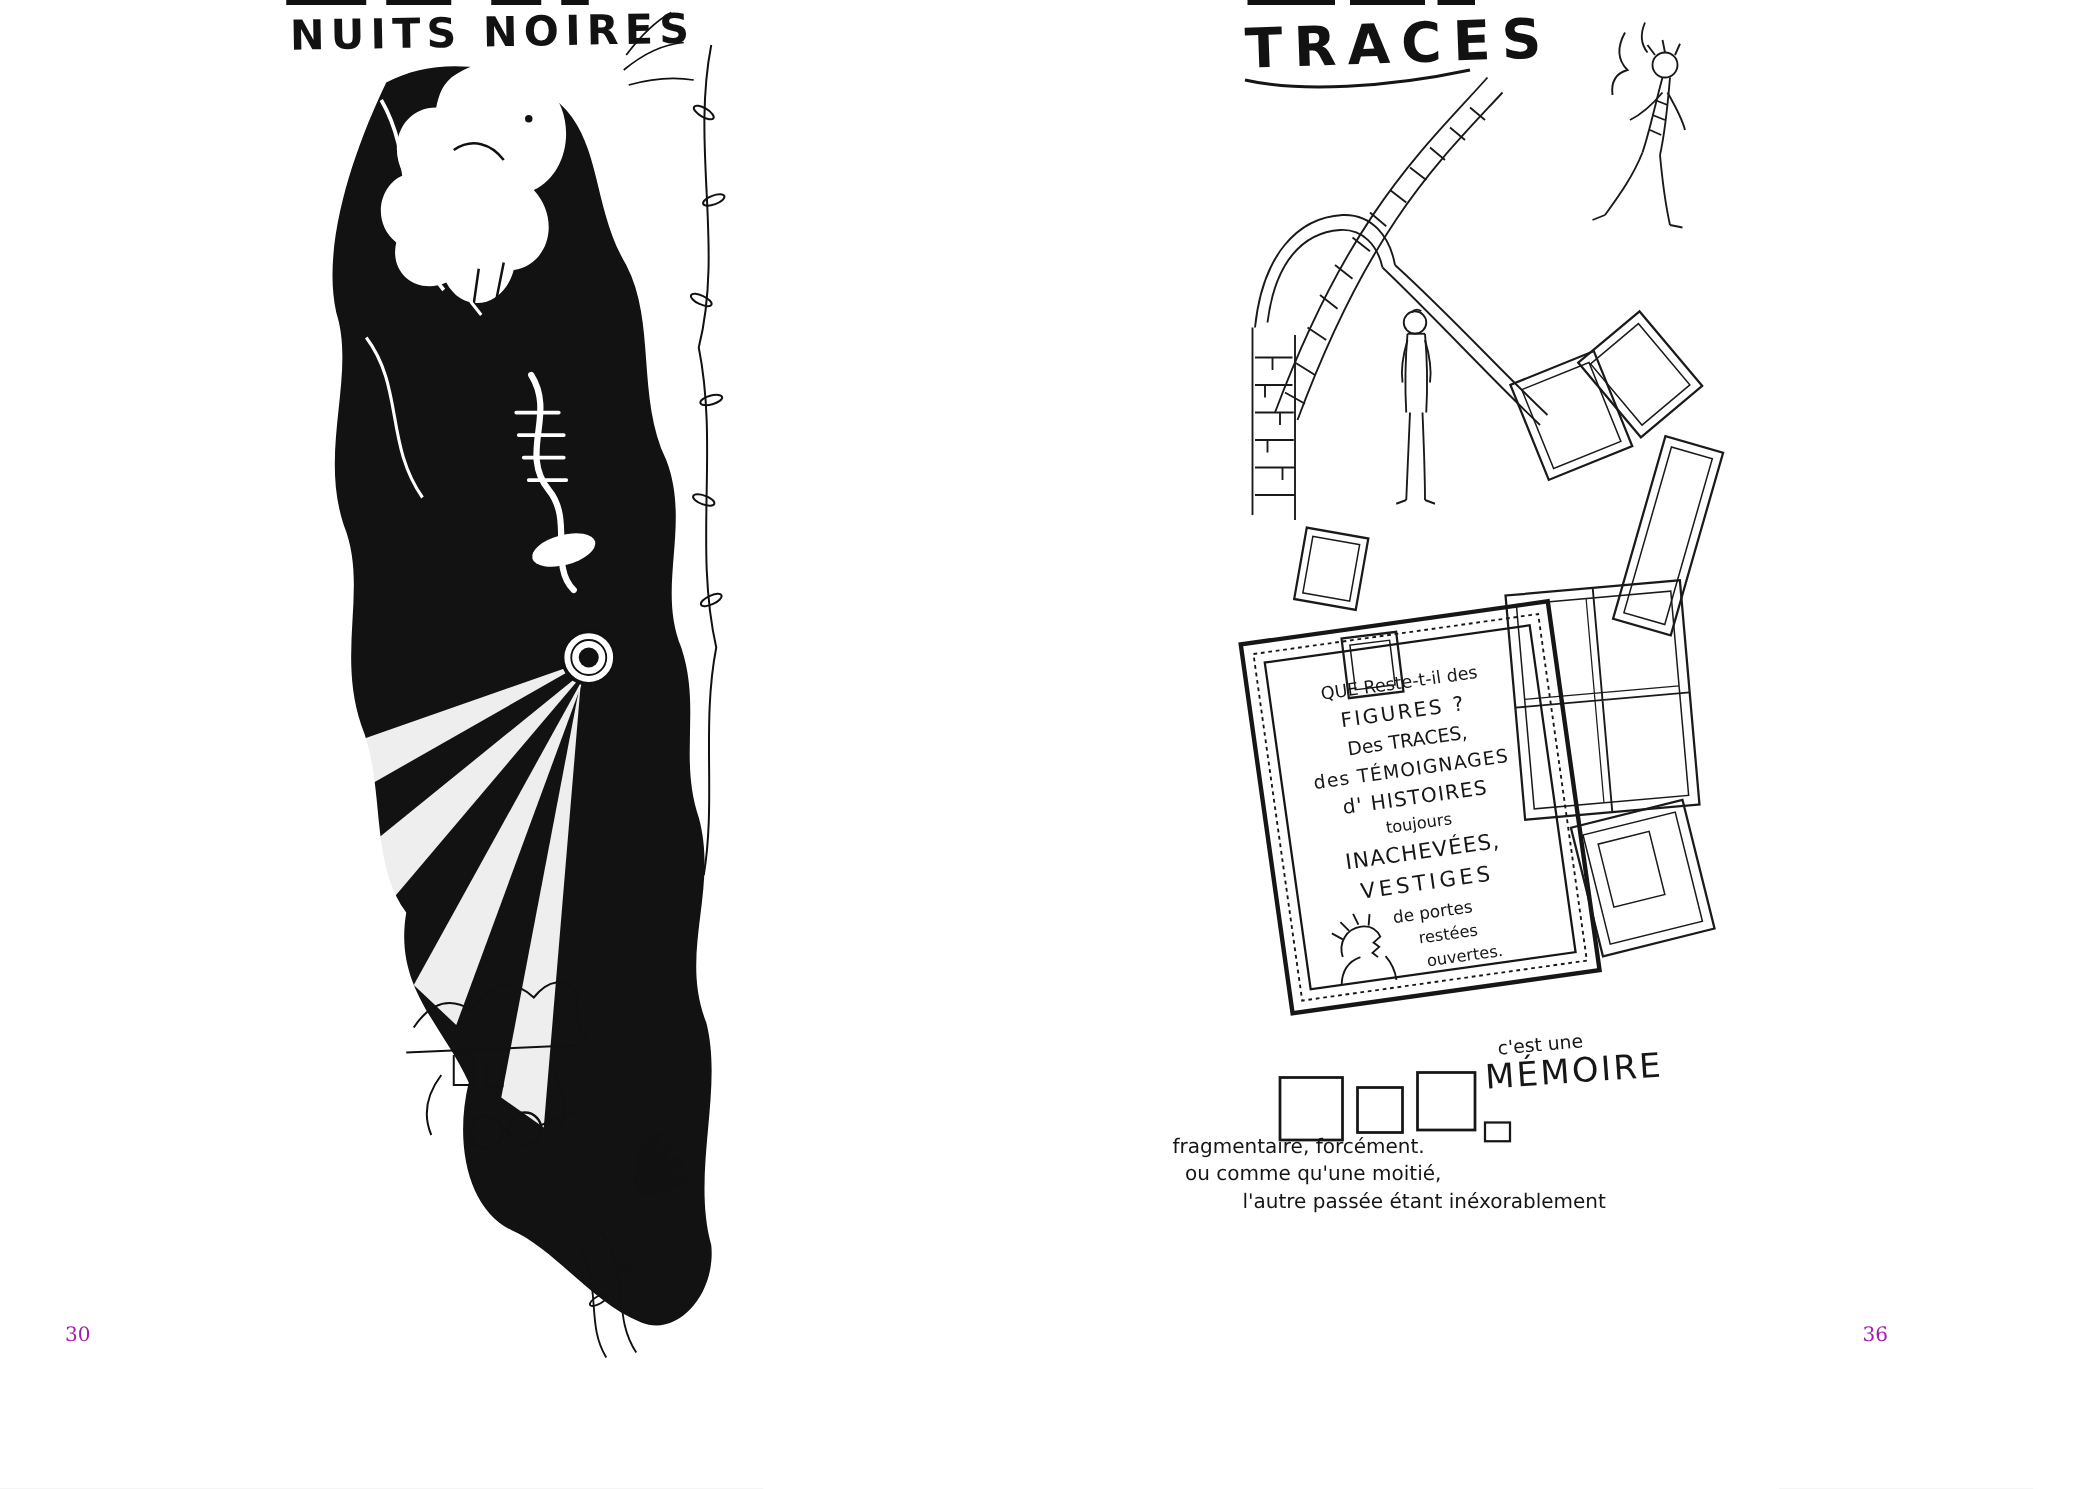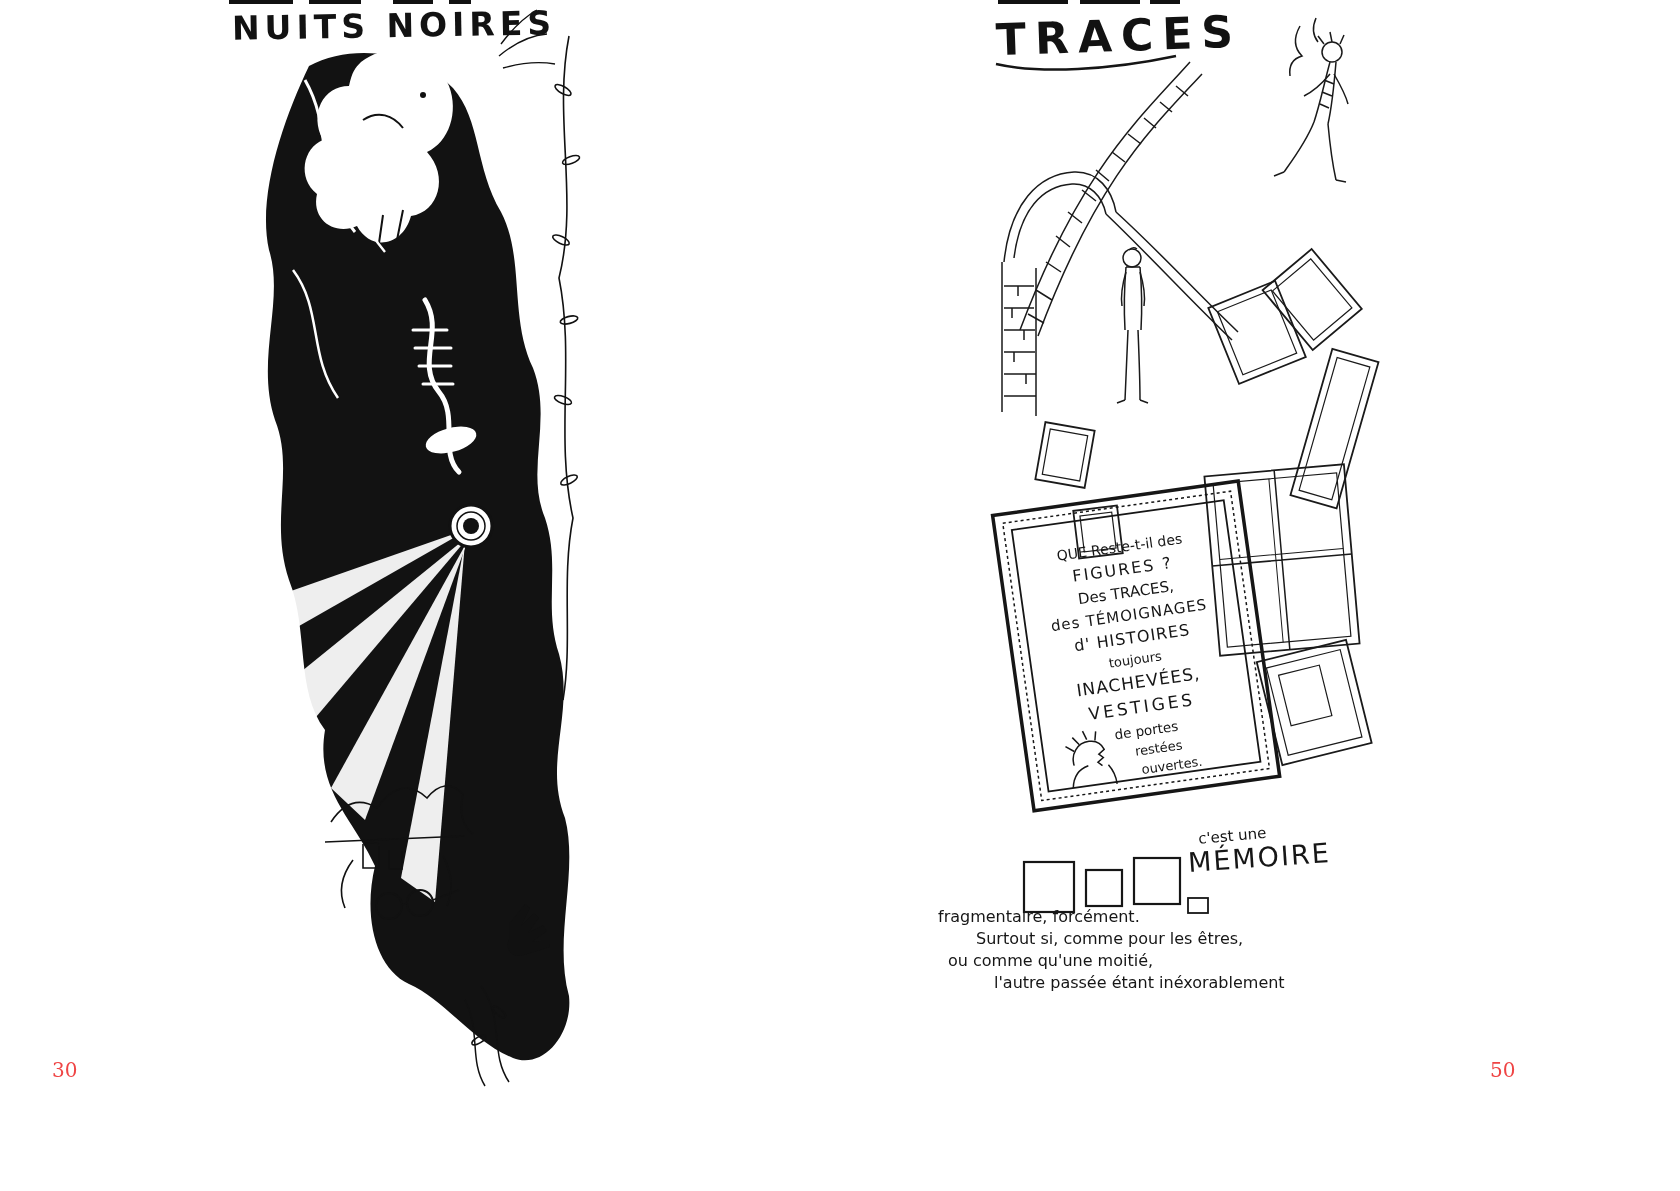--- a/index.html
+++ b/index.html
@@ -31,21 +31,21 @@
   
   #paragraph{position:absolute;left:988px;top:906px;width:470px;z-index:3;font-size:16px;line-height:1.38;}
   #paragraph div{white-space:nowrap;}
   .p0{transform:translateX(-50px);}
   .p1{transform:translateX(-12px);}
   .p2{transform:translateX(0);}
   .p3{transform:translateX(-40px);}
   .p4{transform:translateX(6px);}
   .p5{transform:translateX(-18px);}
   
-  .pagenum{position:absolute;font-family:"DejaVu Serif",serif;font-size:20px;color:#ef4444;z-index:3;}
+  .pagenum{position:absolute;font-family:"DejaVu Serif",serif;font-size:16px;color:#a21caf;z-index:3;}
   #pagenum-left{left:52px;top:1058px;}
   #pagenum-right{left:1490px;top:1058px;}
 </style>
 </head>
 <body>
 
 <div id="spread">
 
   <div class="title" id="title-left">NUITS NOIRES</div>
 
@@ -229,20 +229,19 @@
     <div class="fl10">ouvertes.</div>
   </div>
 
   <div id="memory-caption">
     <span class="small">c'est une</span>
     <span class="big">MÉMOIRE</span>
   </div>
 
   <div id="paragraph">
     <div class="p0">fragmentaire, forcément.</div>
-    <div class="p1">Surtout si, comme pour les êtres,</div>
     <div class="p3">ou comme qu'une moitié,</div>
     <div class="p4">l'autre passée étant inéxorablement</div>
   </div>
 
-  <div class="pagenum" id="pagenum-right">50</div>
+  <div class="pagenum" id="pagenum-right">36</div>
 
 </div>
 
 </body></html>

